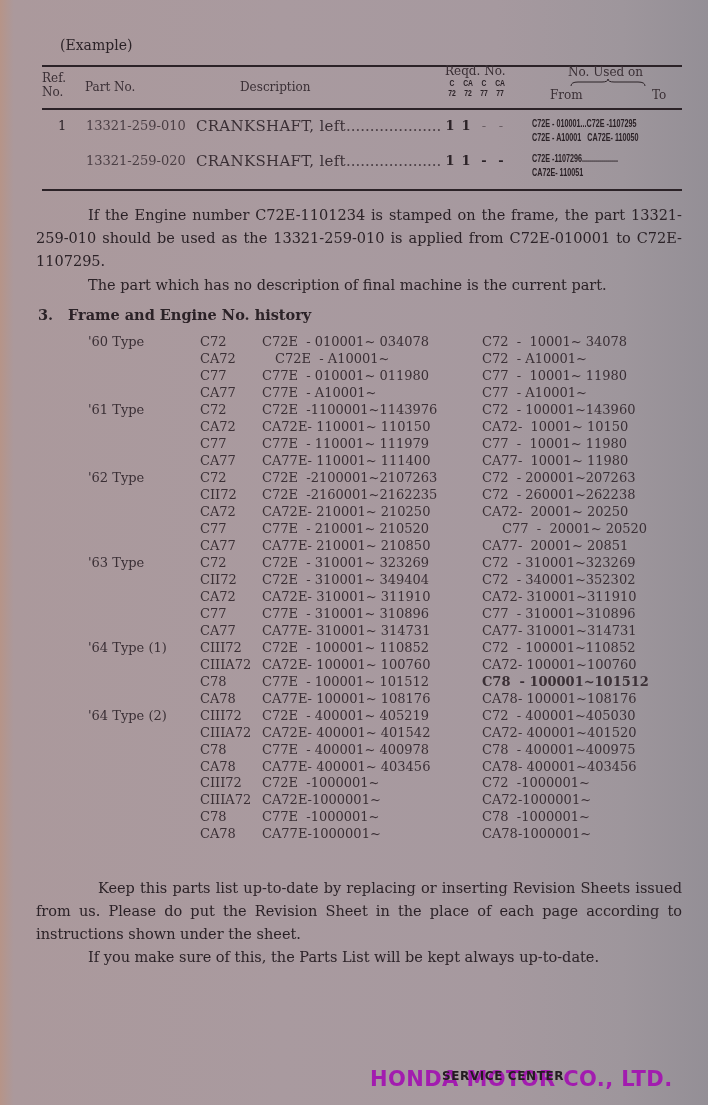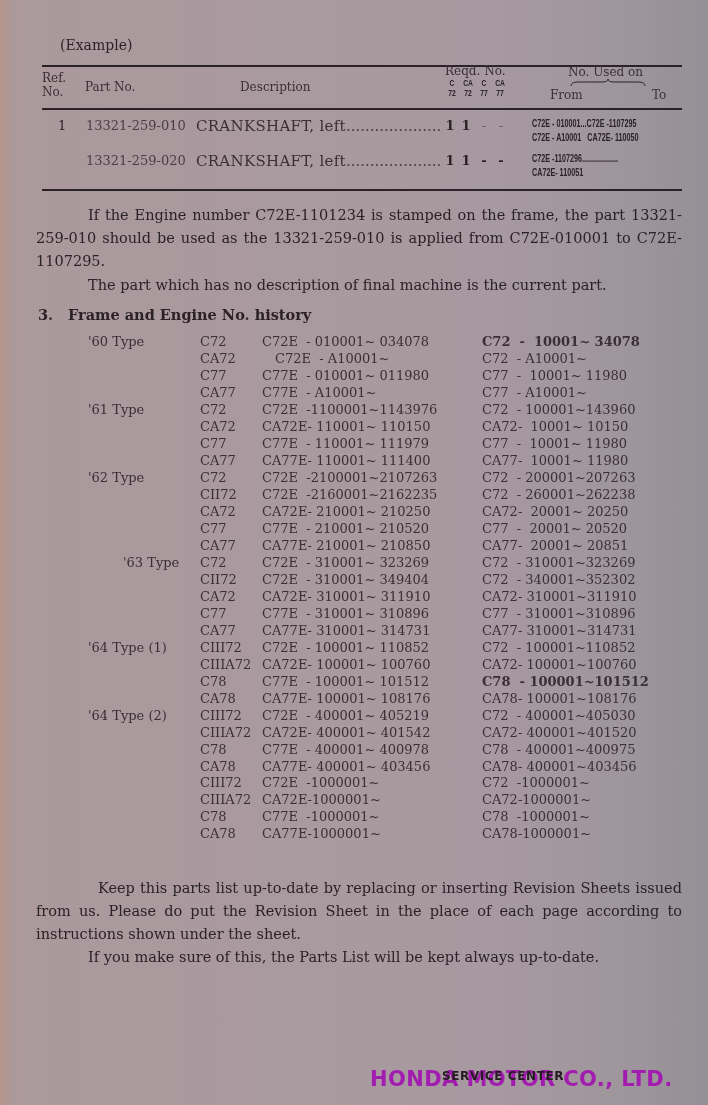--- a/index.html
+++ b/index.html
@@ -136,21 +136,21 @@
   <div class="para p1"><span class="indent"></span><span>If the Engine number C72E-1101234 is stamped on the frame, the part 13321-259-010 should be used as the 13321-259-010 is applied from C72E-010001 to C72E-1107295.</span></div>
   <div class="para p2"><span class="indent"></span><span>The part which has no description of final machine is the current part.</span></div>
 
   <div class="abs section-h sec3"><span class="sec-num">3.</span><span>Frame and Engine No. history</span></div>
 
   <div class="hist" id="hist">
       <div class="hrow" style="top: 0px;">
         <span class="type" style="white-space: pre;">'60 Type</span>
         <span class="model" style="white-space: pre;">C72</span>
         <span class="eng" style="white-space: pre;">C72E  - 010001~ 034078</span>
-        <span class="frm" style="white-space: pre; font-weight: bold;">C72  -  10001~ 34078</span>
+        <span class="frm" style="white-space: pre;">C72  -  10001~ 34078</span>
       </div>
       <div class="hrow" style="top: 16.9px;">
         <span class="type" style="white-space: pre;"></span>
         <span class="model" style="white-space: pre;">CA72</span>
         <span class="eng" style="white-space: pre; margin-left: 13px;">C72E  - A10001~</span>
         <span class="frm" style="white-space: pre;">C72  - A10001~</span>
       </div>
       <div class="hrow" style="top: 33.8px;">
         <span class="type" style="white-space: pre;"></span>
         <span class="model" style="white-space: pre;">C77</span>
@@ -202,30 +202,30 @@
       <div class="hrow" style="top: 170px;">
         <span class="type" style="white-space: pre;"></span>
         <span class="model" style="white-space: pre;">CA72</span>
         <span class="eng" style="white-space: pre;">CA72E- 210001~ 210250</span>
         <span class="frm" style="white-space: pre;">CA72-  20001~ 20250</span>
       </div>
       <div class="hrow" style="top: 186.9px;">
         <span class="type" style="white-space: pre;"></span>
         <span class="model" style="white-space: pre;">C77</span>
         <span class="eng" style="white-space: pre;">C77E  - 210001~ 210520</span>
-        <span class="frm" style="white-space: pre;">C77  -  20001~ 20520</span>
+        <span class="frm" style="white-space: pre; margin-left: 20px;">C77  -  20001~ 20520</span>
       </div>
       <div class="hrow" style="top: 203.8px;">
         <span class="type" style="white-space: pre;"></span>
         <span class="model" style="white-space: pre;">CA77</span>
         <span class="eng" style="white-space: pre;">CA77E- 210001~ 210850</span>
         <span class="frm" style="white-space: pre;">CA77-  20001~ 20851</span>
       </div>
       <div class="hrow" style="top: 221.2px;">
-        <span class="type" style="white-space: pre; margin-left: 35px;">'63 Type</span>
+        <span class="type" style="white-space: pre;">'63 Type</span>
         <span class="model" style="white-space: pre;">C72</span>
         <span class="eng" style="white-space: pre;">C72E  - 310001~ 323269</span>
         <span class="frm" style="white-space: pre;">C72  - 310001~323269</span>
       </div>
       <div class="hrow" style="top: 238.1px;">
         <span class="type" style="white-space: pre;"></span>
         <span class="model" style="white-space: pre;">CII72</span>
         <span class="eng" style="white-space: pre;">C72E  - 310001~ 349404</span>
         <span class="frm" style="white-space: pre;">C72  - 340001~352302</span>
       </div>

